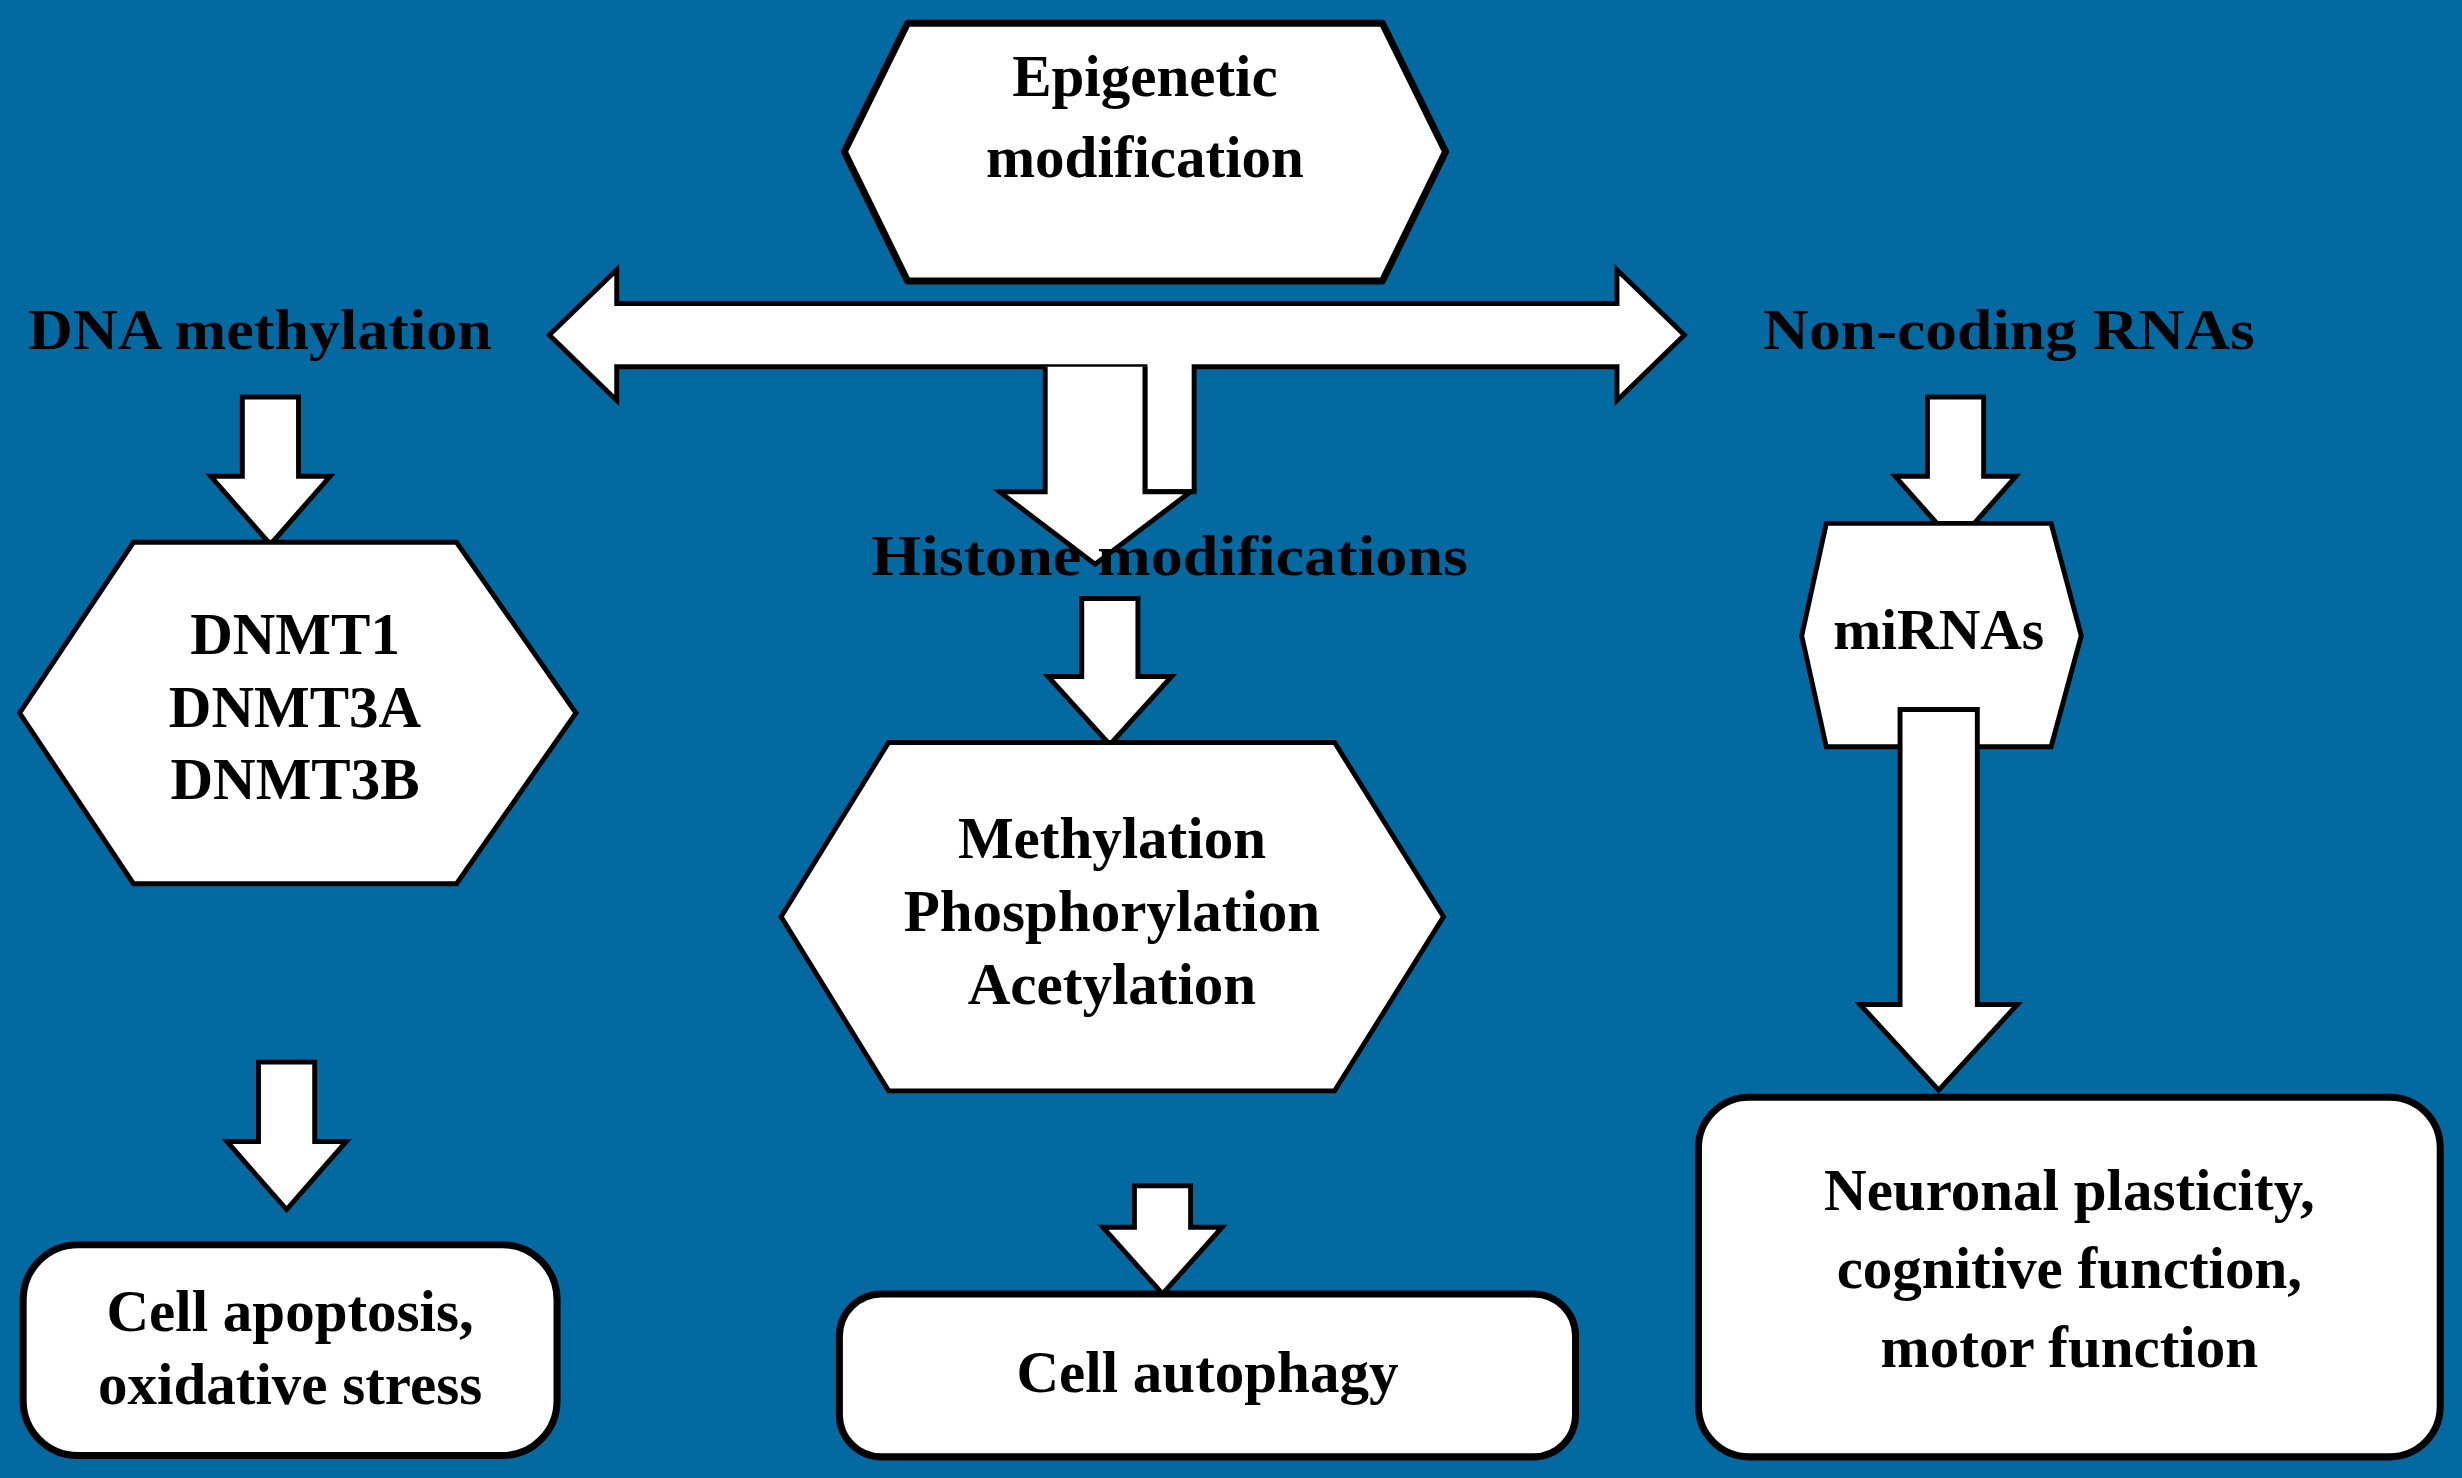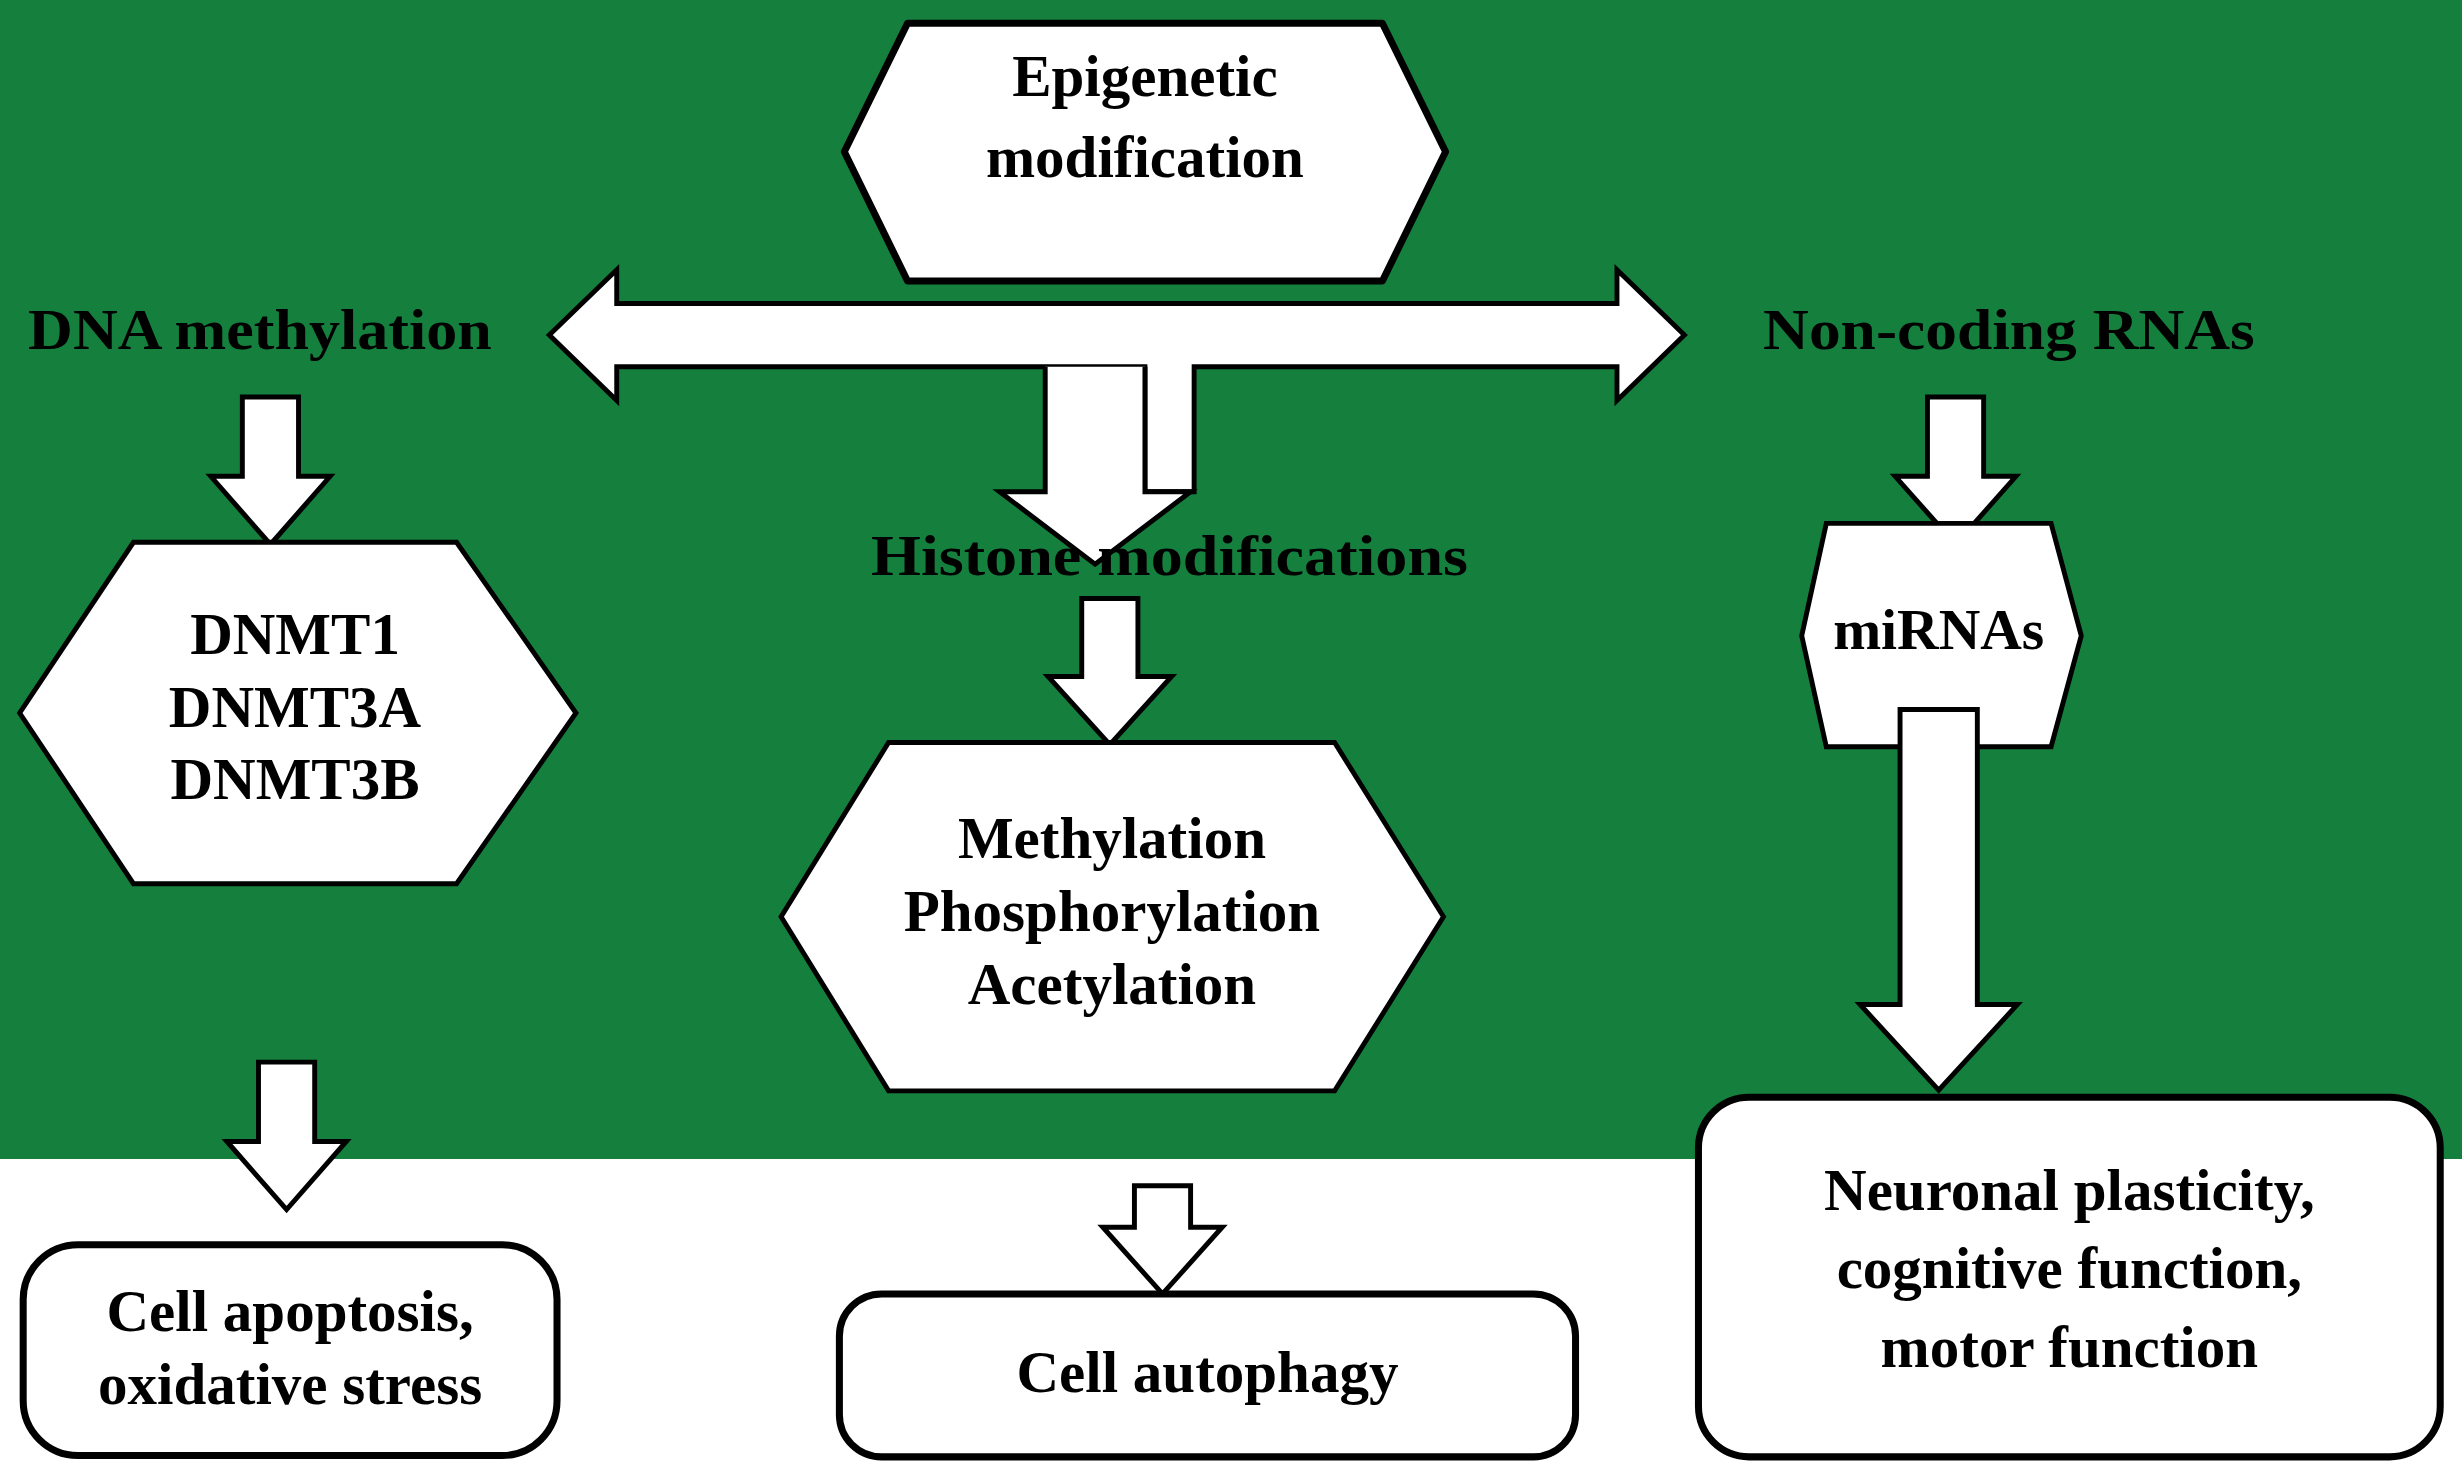--- a/index.html
+++ b/index.html
@@ -9,22 +9,22 @@
   }
   body {
     width: 2462px;
     height: 1478px;
     overflow: hidden;
     font-family: "Liberation Serif", "DejaVu Serif", serif;
   }
   #diagram-root {
     position: relative;
     width: 2462px;
-    height: 1159px;
-    background: #15803d;
+    height: 1478px;
+    background: #0369a1;
   }
   svg#flow {
     display: block;
     width: 2462px;
     height: 1478px;
   }
   .shape-outline {
     fill: #ffffff;
     stroke: #000000;
     stroke-width: 7;

